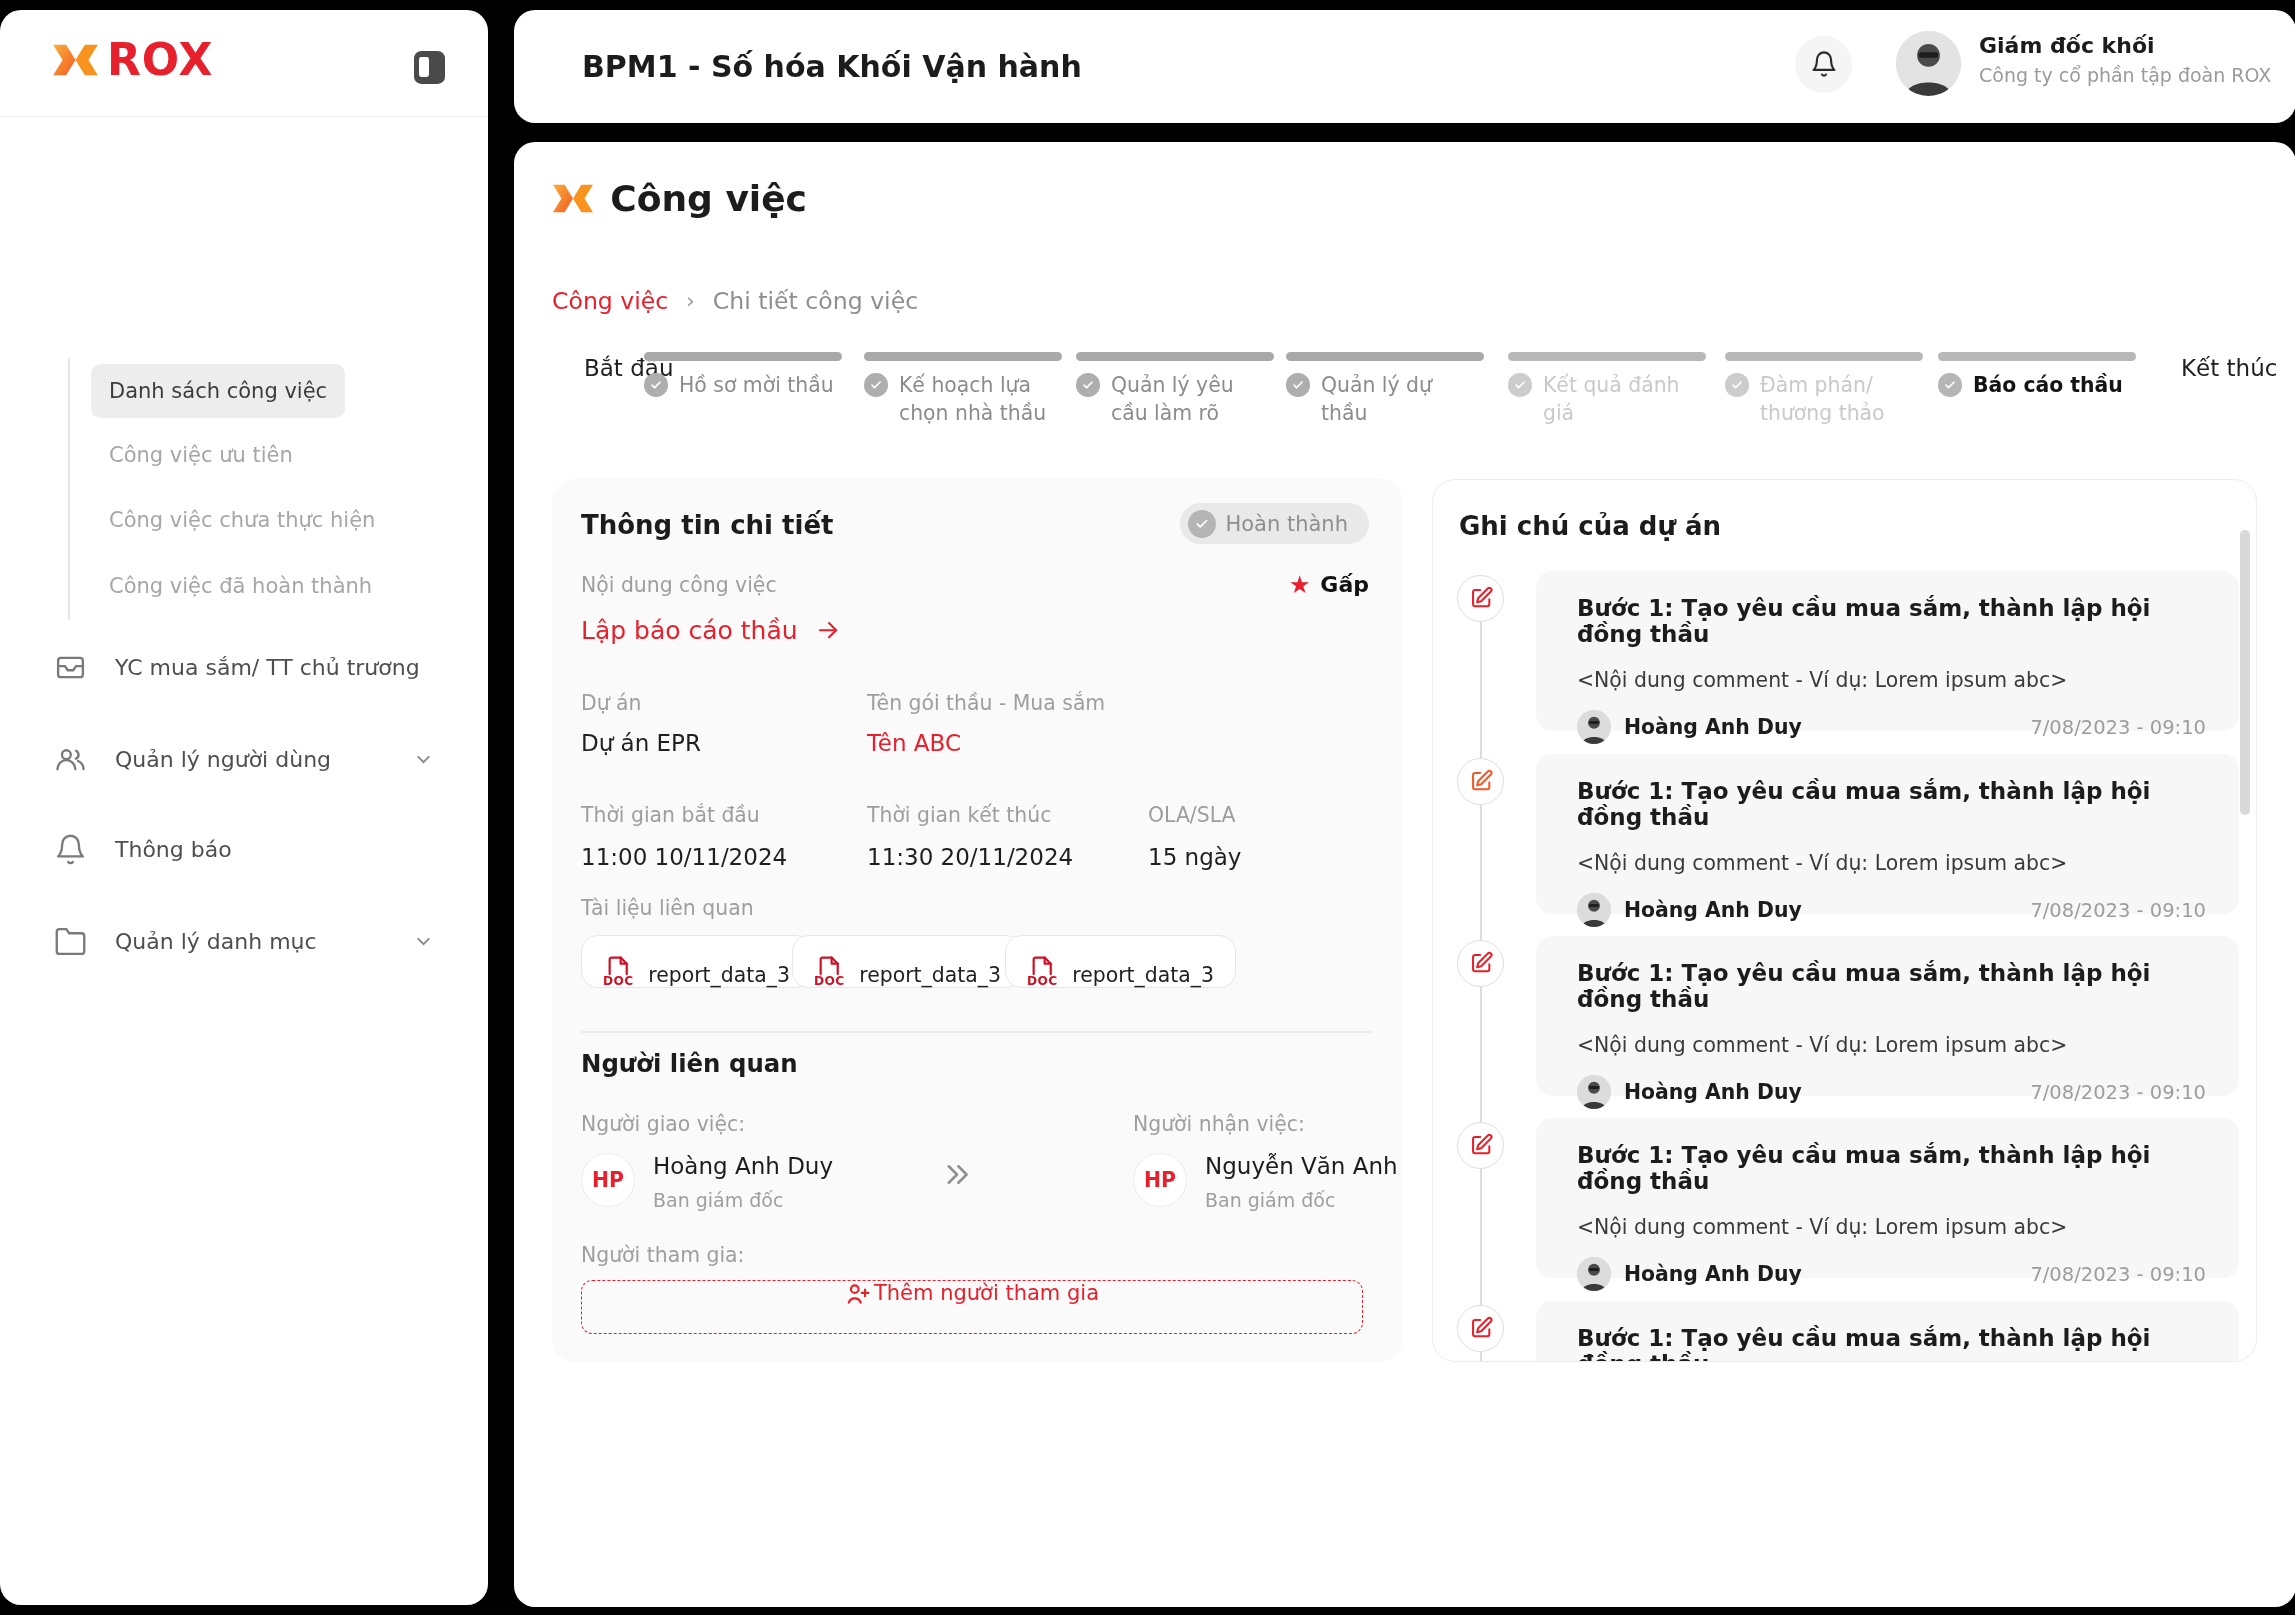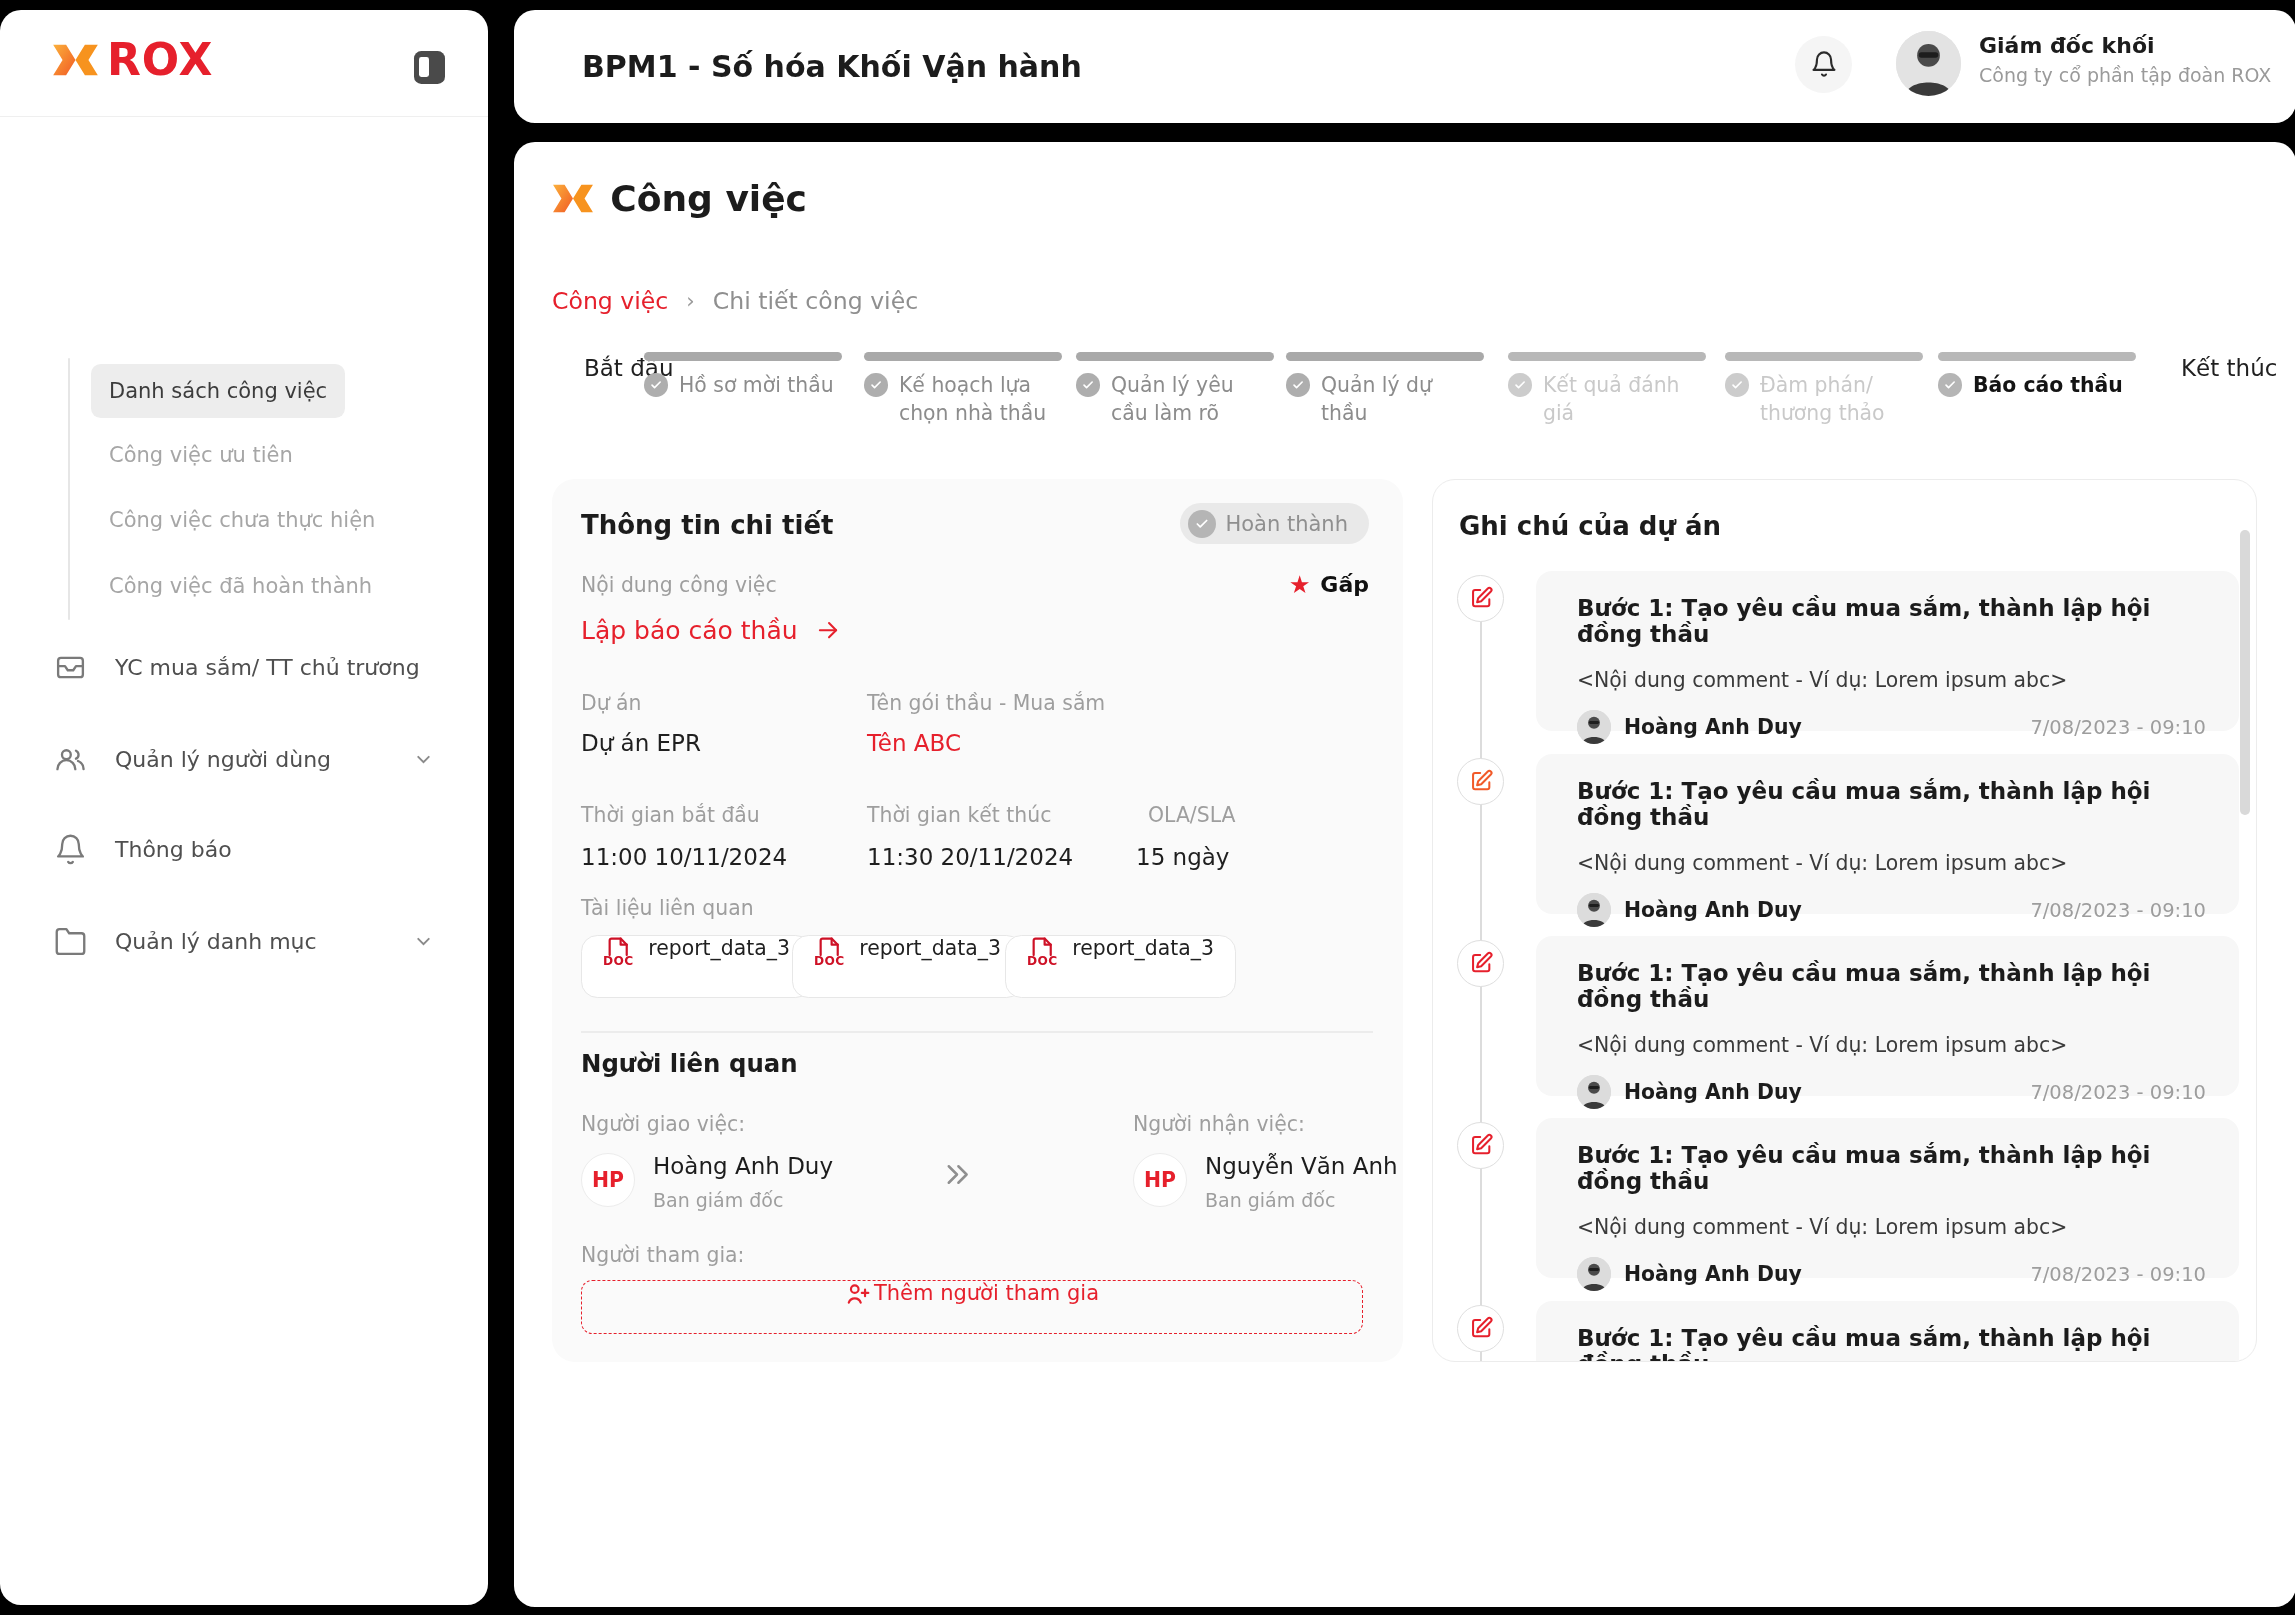--- a/index.html
+++ b/index.html
@@ -72,22 +72,22 @@
                      display:flex; align-items:center; justify-content:center; }
   .done-badge span { font-size:21px; color:#8f8f8f; }
   .fld-label { font-size:20.4px; color:#9e9e9e; position:absolute; }
   .fld-value { font-size:23px; color:#1f1f1f; position:absolute; }
   .gap-flag { position:absolute; right:34px; top:91px; display:flex; align-items:center; gap:9.8px; }
   .gap-flag .star { color:#E6202C; font-size:24.4px; }
   .gap-flag .txt { font-size:22px; font-weight:600; color:#111; }
   .task-link { position:absolute; left:29px; top:137px; display:flex; align-items:center; gap:16.3px;
                color:#E6202C; font-size:25px; font-weight:500; cursor:pointer; }
   .red-value { color:#E6202C !important; cursor:pointer; }
-  .doc-chip { position:absolute; top:456px; height:63px; background:#fff; border:1.6px solid #e7e7e7;
-              border-radius:16.3px; display:flex; align-items:flex-start; gap:14.7px; padding:0 21px; cursor:pointer; }
+  .doc-chip { position:absolute; top:456px; height:53px; background:#fff; border:1.6px solid #e7e7e7;
+              border-radius:16.3px; display:flex; align-items:flex-end; gap:14.7px; padding:0 21px; cursor:pointer; }
   .doc-chip .doc-name { font-size:20.4px; color:#1f1f1f; }
   .doc-glyph { display:flex; flex-direction:column; align-items:center; line-height:1; }
   .doc-glyph .doc-txt { font-size:12.2px; font-weight:bold; color:#CE1126; letter-spacing:0.4px; margin-top:-1.6px; }
   .divider { position:absolute; left:29px; top:552px; width:792px; height:1.6px; background:#ececec; }
   .sec-title { position:absolute; left:29px; top:570px; font-size:24.4px; font-weight:bold; color:#1c1c1c; }
   .person { position:absolute; top:674px; display:flex; gap:18px; }
   .p-avatar { width:54px; height:54px; border-radius:50%; background:#fff; border:1.6px solid #ececec;
               display:flex; align-items:center; justify-content:center; color:#E6202C;
               font-size:20.4px; font-weight:bold; }
   .p-name { font-size:23px; color:#1c1c1c; }
@@ -371,21 +371,21 @@
       <div class="fld-label" style="left:29px; top:212px">Dự án</div>
       <div class="fld-value" style="left:29px; top:251px">Dự án EPR</div>
       <div class="fld-label" style="left:315px; top:212px">Tên gói thầu - Mua sắm</div>
       <div class="fld-value red-value" style="left:315px; top:251px">Tên ABC</div>
 
       <div class="fld-label" style="left:29px; top:324px">Thời gian bắt đầu</div>
       <div class="fld-value" style="left:29px; top:365px">11:00   10/11/2024</div>
       <div class="fld-label" style="left:315px; top:324px">Thời gian kết thúc</div>
       <div class="fld-value" style="left:315px; top:365px">11:30   20/11/2024</div>
       <div class="fld-label" style="left:596px; top:324px">OLA/SLA</div>
-      <div class="fld-value" style="left:584px; top:365px">15 ngày</div>
+      <div class="fld-value" style="left:596px; top:365px">15 ngày</div>
 
       <div class="fld-label" style="left:29px; top:417px">Tài liệu liên quan</div>
 
       <div class="doc-chip" style="left:29px">
         <span class="doc-glyph">
           <svg width="24.4" height="21" viewBox="0 0 20 16" fill="none" stroke="#CE1126" stroke-width="1.8" stroke-linecap="round" stroke-linejoin="round">
               <path d="M3 15V3a1.5 1.5 0 0 1 1.5-1.5H12l5 5V15"></path>
               <path d="M12 1.5V6.5H17"></path>
             </svg>
           <span class="doc-txt">DOC</span>

